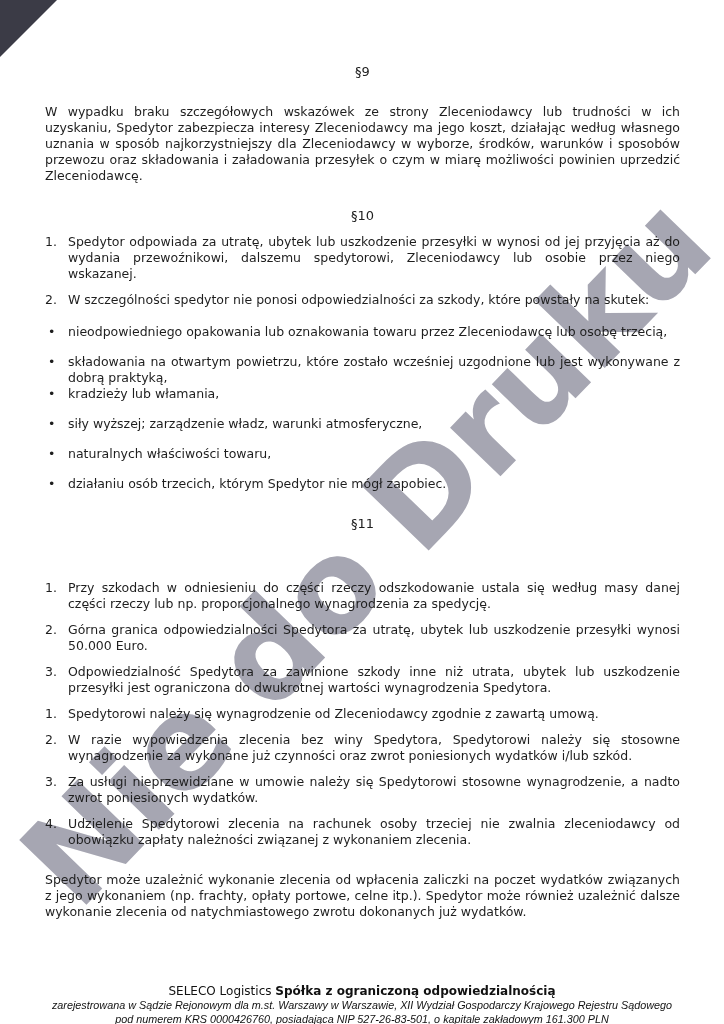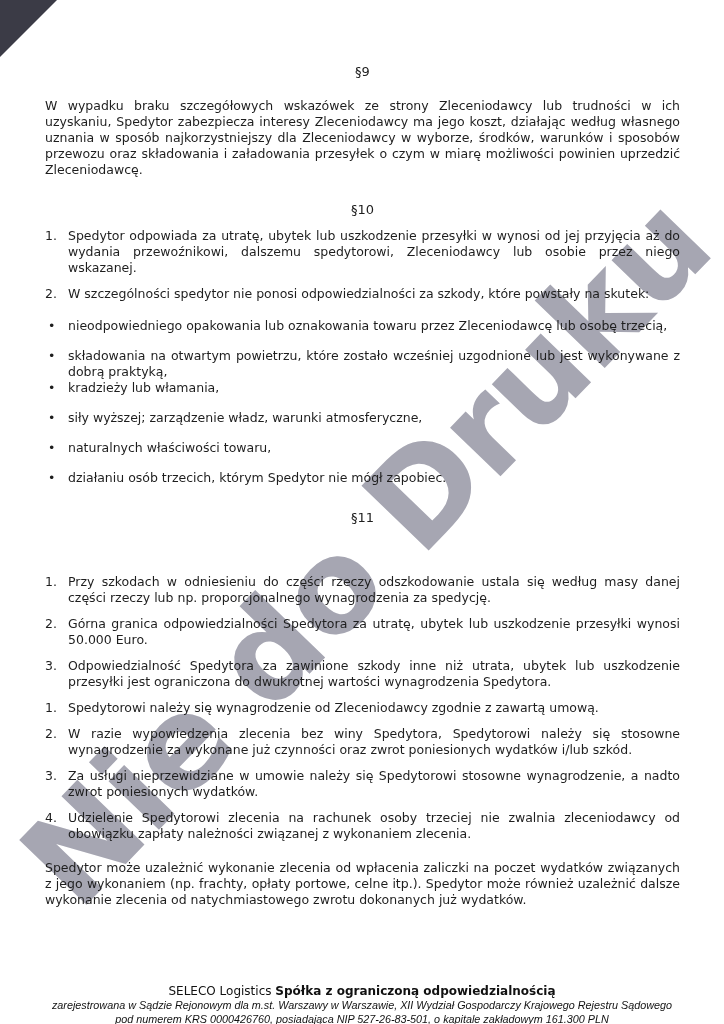--- a/index.html
+++ b/index.html
@@ -38,21 +38,21 @@
     box-sizing:border-box;
   }
   .sec-heading{
     text-align:center;
     font-size:13px;
     margin-top:24px;
     line-height:16px;
   }
   .sec:first-child .sec-heading{margin-top:0;}
   .para{
-    margin-top:18px;
+    margin-top:24px;
     text-align:justify;
   }
   .num-item{
     display:flex;
     margin-top:10px;
   }
   .num-item .marker{
     flex:0 0 23px;
   }
   .num-item .block-text{

